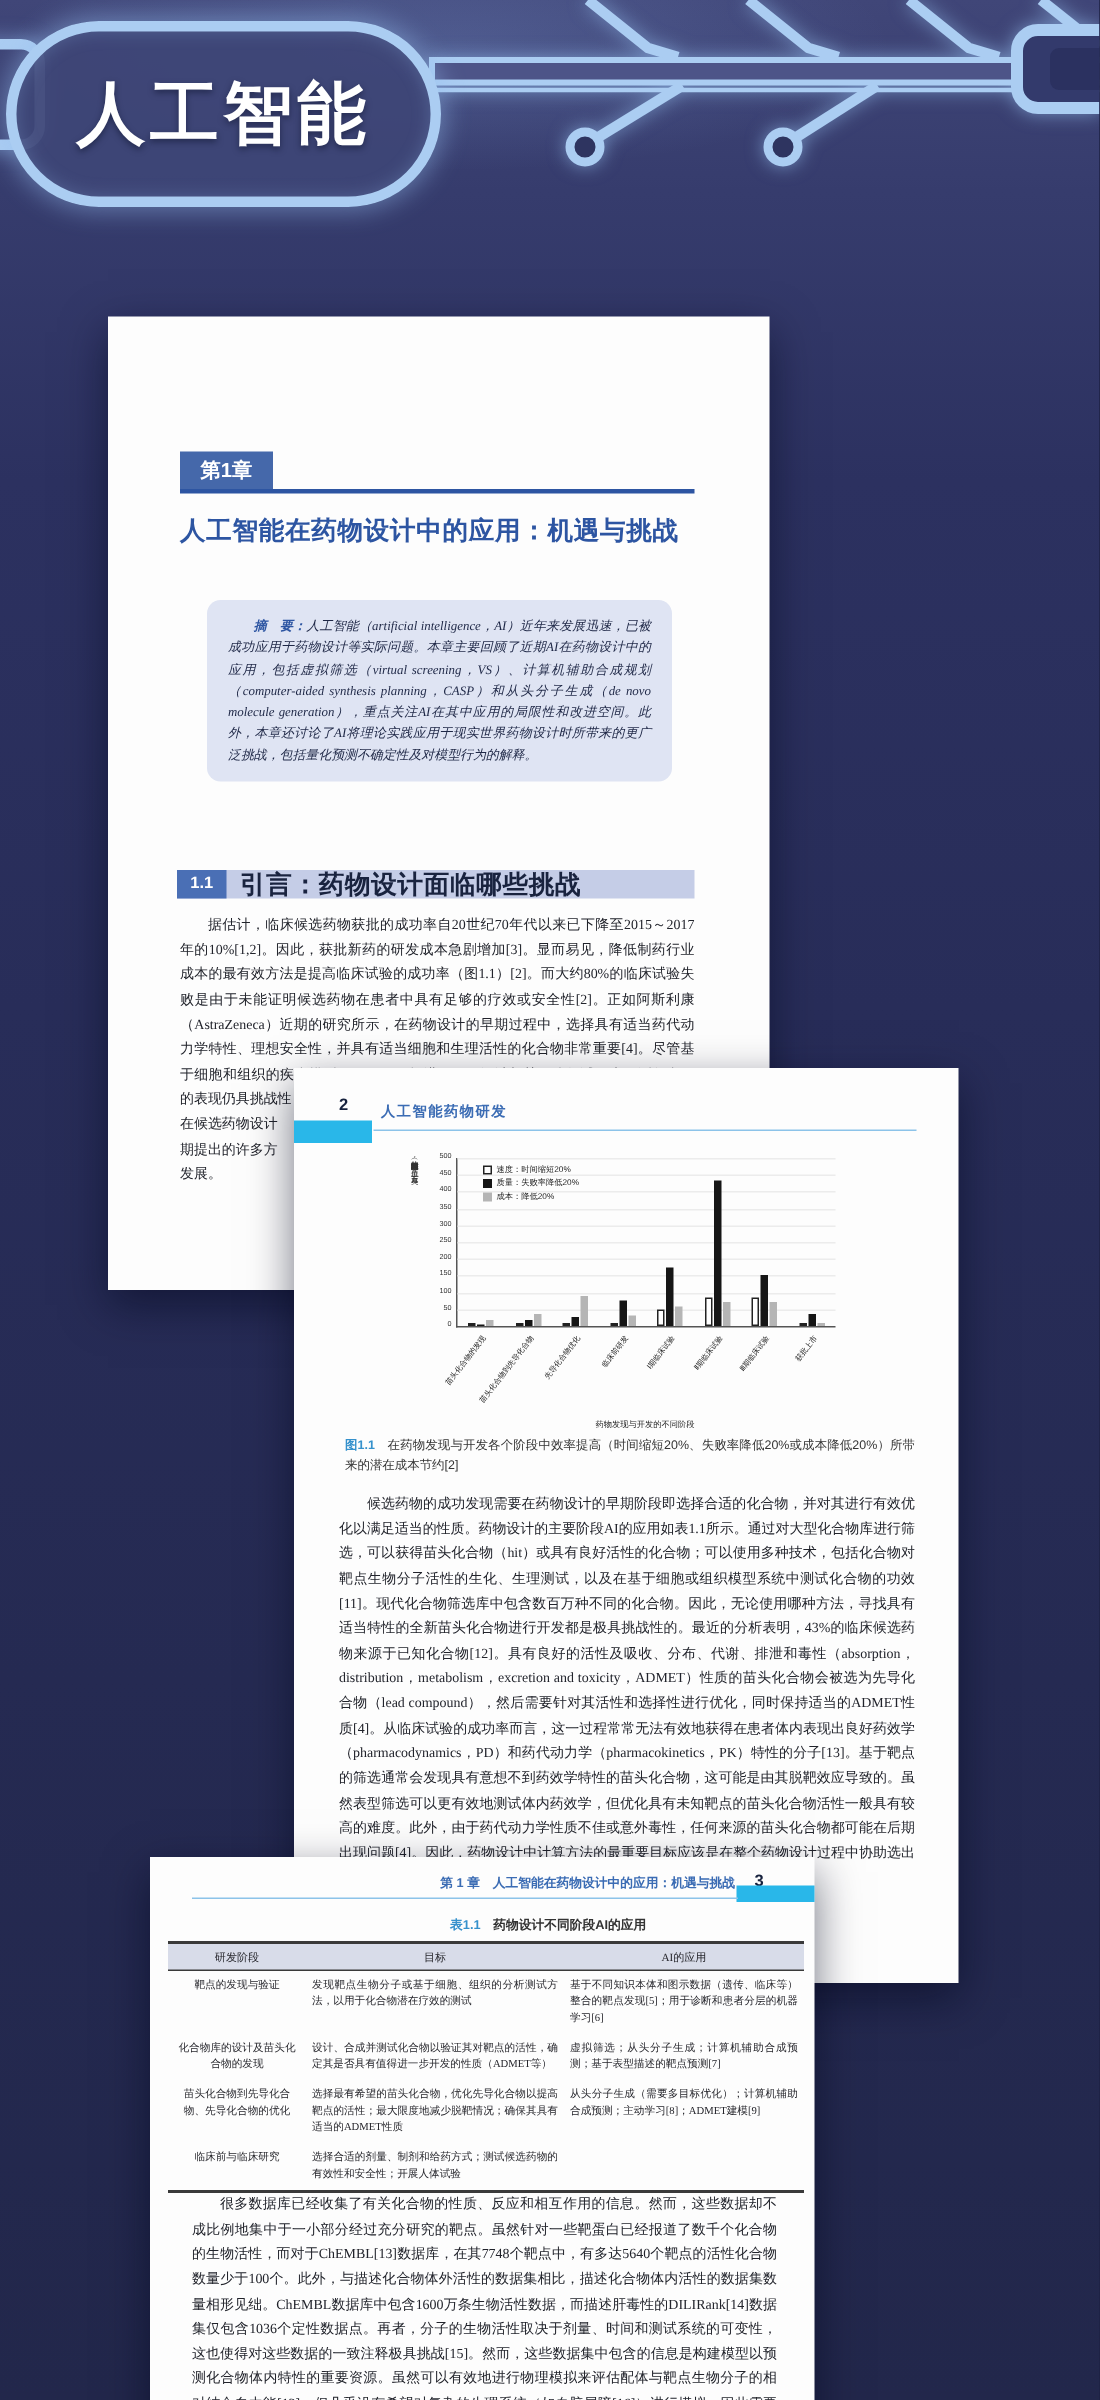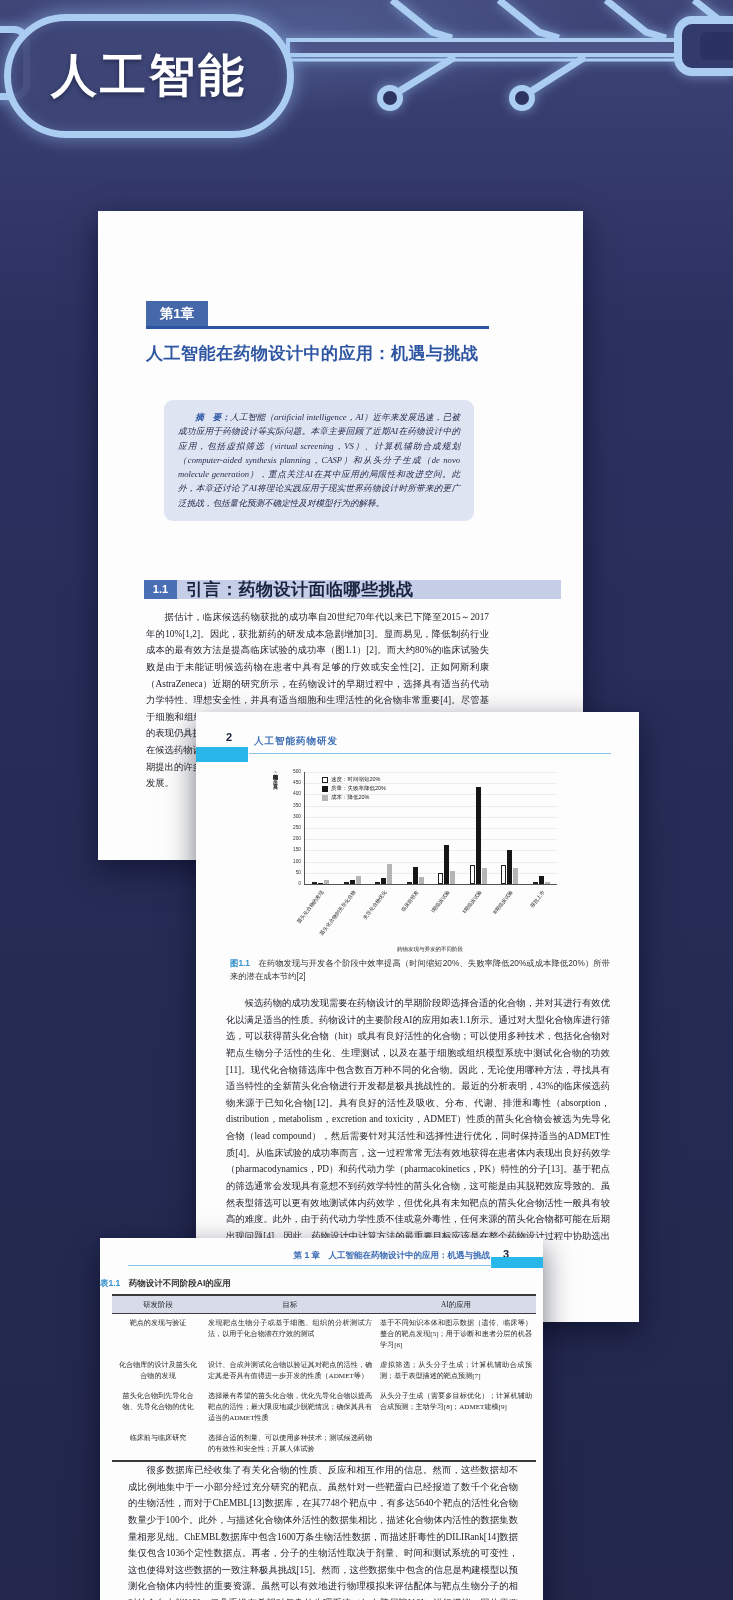--- a/index.html
+++ b/index.html
@@ -19,37 +19,37 @@
     box-shadow:0 0 16px 3px rgba(150,190,240,.45), inset 0 0 12px rgba(150,190,240,.25);
     display:flex;align-items:center;justify-content:center;
   }
   .pill span{color:#fff;font-size:46px;font-weight:900;letter-spacing:3px;
     text-shadow:0 2px 4px rgba(10,15,40,.5);}
   .corner-sq{position:absolute;left:-36px;top:26px;width:52px;height:60px;
     border:7px solid var(--circuit-blue,#abcdf2);border-radius:16px;
     box-shadow:0 0 12px 2px rgba(150,190,240,.4);}
   
   .page{position:absolute;background:#fdfdfd;box-shadow:0 10px 28px rgba(4,8,30,.55);}
-  .page1{left:98px;top:211px;width:441px;height:649px;z-index:1;padding-left:44px;}
+  .page1{left:72px;top:211px;width:441px;height:649px;z-index:1;}
   .page2{left:196px;top:712px;width:443px;height:610px;z-index:2;}
   .page3{left:100px;top:1238px;width:443px;height:762px;z-index:3;}
   .abs{position:absolute;}
   
   .p1-badge{left:48px;top:90px;width:62px;height:25px;background:var(--badge-blue,#4568aa);
     color:#fff;font-size:13.5px;font-weight:bold;line-height:25px;text-align:center;}
   .p1-rule{left:48px;top:115px;width:343px;height:3px;background:var(--chapter-blue,#2d55a2);}
   .p1-title{left:48px;top:131px;width:360px;font-family:"Liberation Serif","DejaVu Serif",serif;
     font-size:17px;font-weight:bold;color:var(--chapter-blue,#2d55a2);letter-spacing:.5px;}
   .p1-abstract{left:66px;top:189px;width:310px;box-sizing:border-box;padding:10px 14px 11px;
     background:var(--abstract-bg,#dfe4f3);border-radius:9px;
     font-family:"Liberation Serif","DejaVu Serif",serif;font-style:italic;
     font-size:8.6px;line-height:1.66;color:#1e2746;text-align:justify;}
   .p1-abstract p{margin:0;text-indent:2em;}
   .blab{font-weight:bold;color:var(--chapter-blue,#2d55a2);}
-  .p1-secbar{left:46px;top:369px;width:417px;height:19px;background:var(--secbar-bg,#c5cde7);display:flex;}
+  .p1-secbar{left:46px;top:369px;width:345px;height:19px;background:var(--secbar-bg,#c5cde7);display:flex;}
   .p1-secno{width:33px;height:19px;background:#4a6fb5;color:#fff;font-size:11px;font-weight:bold;
     line-height:19px;text-align:center;}
   .p1-sectitle{margin-left:9px;font-size:17px;font-weight:bold;color:#19233f;line-height:19px;letter-spacing:.5px;}
   .bodytext{font-family:"Liberation Serif","DejaVu Serif",serif;font-size:9.3px;line-height:1.79;
     color:#21232b;text-align:justify;}
   .bodytext p{margin:0;text-indent:2em;}
   .p1-body{left:48px;top:398px;width:343px;}
   .frag{text-indent:0;}
   
   .p2-num{left:30px;top:19px;font-size:11px;font-weight:bold;color:#16213d;}
@@ -80,21 +80,21 @@
   .sw.gray{background:#b5b5b5;}
   .caption{font-size:8.3px;line-height:1.55;color:#333;text-align:justify;}
   .caplab{color:#3591cc;font-weight:bold;}
   .p2-caption{left:34px;top:245px;width:380px;}
   .p2-body{left:30px;top:283px;width:384px;}
   
   .p3-run{right:53px;top:12px;font-size:8.5px;font-weight:bold;color:#3b6cb4;}
   .p3-num{left:403px;top:10px;font-size:11px;font-weight:bold;color:#16213d;}
   .p3-cyan{left:391px;top:19px;width:52px;height:11px;}
   .p3-hair{left:28px;top:27px;width:364px;height:1px;background:#8cc3e9;}
-  .p3-caption{left:0;top:40px;width:443px;text-align:left;font-size:8.5px;font-weight:bold;color:#333;}
+  .p3-caption{left:0;top:40px;width:443px;text-align:center;font-size:8.5px;font-weight:bold;color:#333;padding-left:44px;}
   .p3-table{left:12px;top:56px;width:424px;display:grid;grid-template-columns:92px 172px 160px;
     border-top:2px solid #3a3a3a;border-bottom:2px solid #3a3a3a;
     font-family:"Liberation Serif","DejaVu Serif",serif;font-size:7.1px;line-height:1.55;color:#26262c;}
   .p3-table .th{background:#d8dce9;border-bottom:1px solid #3a3a3a;text-align:center;
     font-size:7.4px;padding:3px 16px;}
   .p3-table .td{padding:4px 4px 5px;}
   .p3-table .td.c0{text-align:center;}
   .p3-table .td.c1,.p3-table .td.c2{text-align:justify;}
   .p3-body{left:28px;top:224px;width:390px;}
 </style>
@@ -256,20 +256,20 @@
         <div class="td c0">靶点的发现与验证</div>
         <div class="td c1">发现靶点生物分子或基于细胞、组织的分析测试方法，以用于化合物潜在疗效的测试</div>
         <div class="td c2">基于不同知识本体和图示数据（遗传、临床等）整合的靶点发现[5]；用于诊断和患者分层的机器学习[6]</div>
         <div class="td c0">化合物库的设计及苗头化合物的发现</div>
         <div class="td c1">设计、合成并测试化合物以验证其对靶点的活性，确定其是否具有值得进一步开发的性质（ADMET等）</div>
         <div class="td c2">虚拟筛选；从头分子生成；计算机辅助合成预测；基于表型描述的靶点预测[7]</div>
         <div class="td c0">苗头化合物到先导化合物、先导化合物的优化</div>
         <div class="td c1">选择最有希望的苗头化合物，优化先导化合物以提高靶点的活性；最大限度地减少脱靶情况；确保其具有适当的ADMET性质</div>
         <div class="td c2">从头分子生成（需要多目标优化）；计算机辅助合成预测；主动学习[8]；ADMET建模[9]</div>
         <div class="td c0">临床前与临床研究</div>
-        <div class="td c1">选择合适的剂量、可以使用多种技术；测试候选药物的有效性和安全性；开展人体试验</div>
+        <div class="td c1">选择合适的剂量、制剂和给药方式；测试候选药物的有效性和安全性；开展人体试验</div>
       </div>
 
     <div class="abs p3-body bodytext">
       <p>很多数据库已经收集了有关化合物的性质、反应和相互作用的信息。然而，这些数据却不成比例地集中于一小部分经过充分研究的靶点。虽然针对一些靶蛋白已经报道了数千个化合物的生物活性，而对于ChEMBL[13]数据库，在其7748个靶点中，有多达5640个靶点的活性化合物数量少于100个。此外，与描述化合物体外活性的数据集相比，描述化合物体内活性的数据集数量相形见绌。ChEMBL数据库中包含1600万条生物活性数据，而描述肝毒性的DILIRank[14]数据集仅包含1036个定性数据点。再者，分子的生物活性取决于剂量、时间和测试系统的可变性，这也使得对这些数据的一致注释极具挑战[15]。然而，这些数据集中包含的信息是构建模型以预测化合物体内特性的重要资源。虽然可以有效地进行物理模拟来评估配体与靶点生物分子的相对结合自由能[13]，但几乎没有希望对复杂的生理系统（如血脑屏障[16]）进行模拟，因此需要使用经验模型（empirical model）。经验模型，如定量构效关系（quantitative structure-activity relationship，QSAR）和定量构性关</p>
     </div>
   </div>
 </div>
 
 </body></html>

